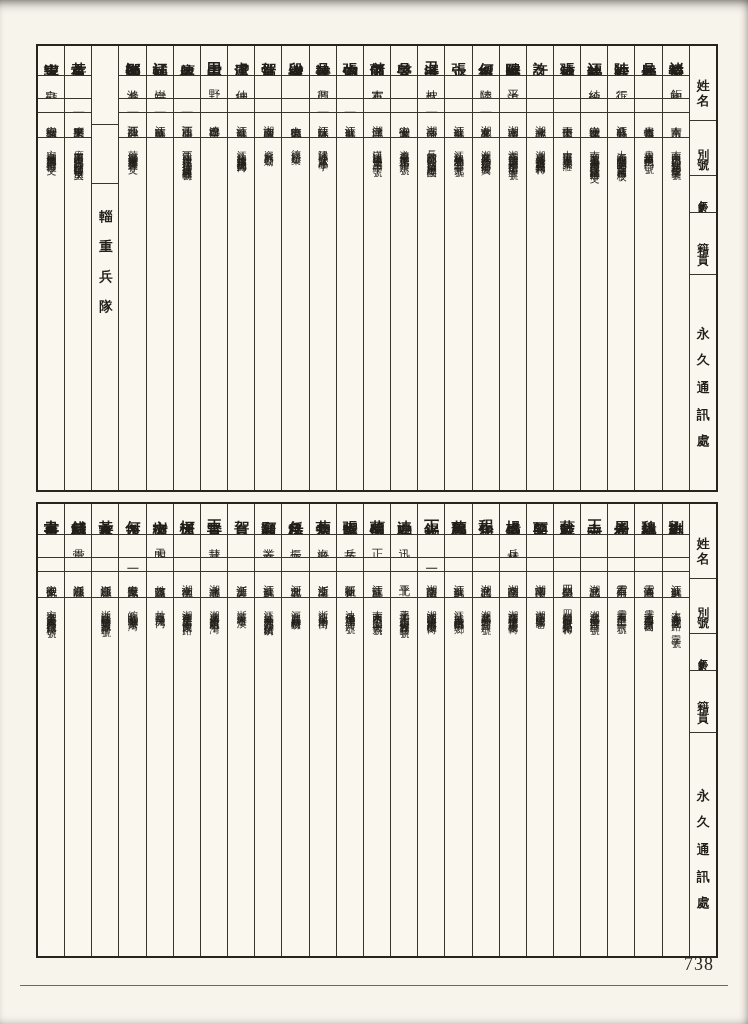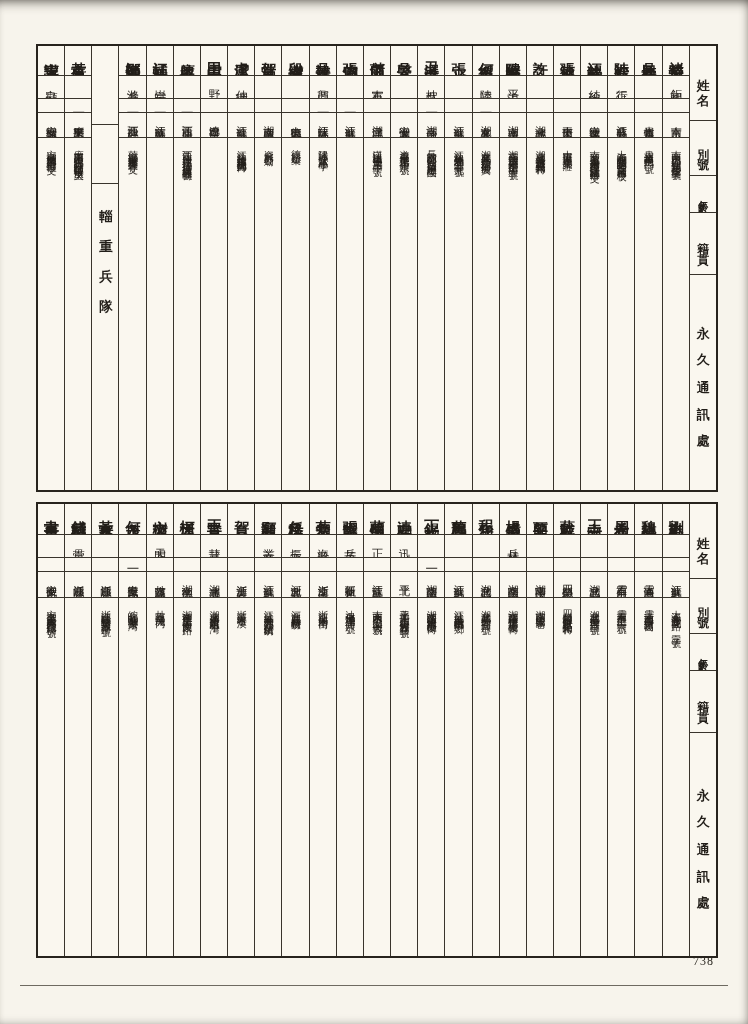--- a/index.html
+++ b/index.html
@@ -66,21 +66,21 @@
   .header-col .age-cell   .vtext { font-size: 10px; letter-spacing: 2px; }
   .header-col .place-cell .vtext { font-size: 12px; letter-spacing: 11px; }
   .header-col .addr-cell  .vtext { font-size: 13px; letter-spacing: 27px; }
 
   
   .special-col .merged-cell { flex: 1 1 auto; border-bottom: none; padding-top: 14px; }
   .special-col .merged-cell .vtext { height: auto; font-size: 13.5px; letter-spacing: 30px; font-weight: 600; }
 
   .page-number {
     position: absolute; right: 34px; top: 954px;
-    font-size: 12px; letter-spacing: 1px; color: #2a261f;
+    font-size: 18px; letter-spacing: 1px; color: #2a261f;
     font-family: "Liberation Serif", "DejaVu Serif", serif;
   }
   .bottom-rule {
     position: absolute; left: 20px; right: 20px; top: 985px;
     height: 1px; background: #6e6a61;
   }
 </style>
 </head>
 <body>
 

